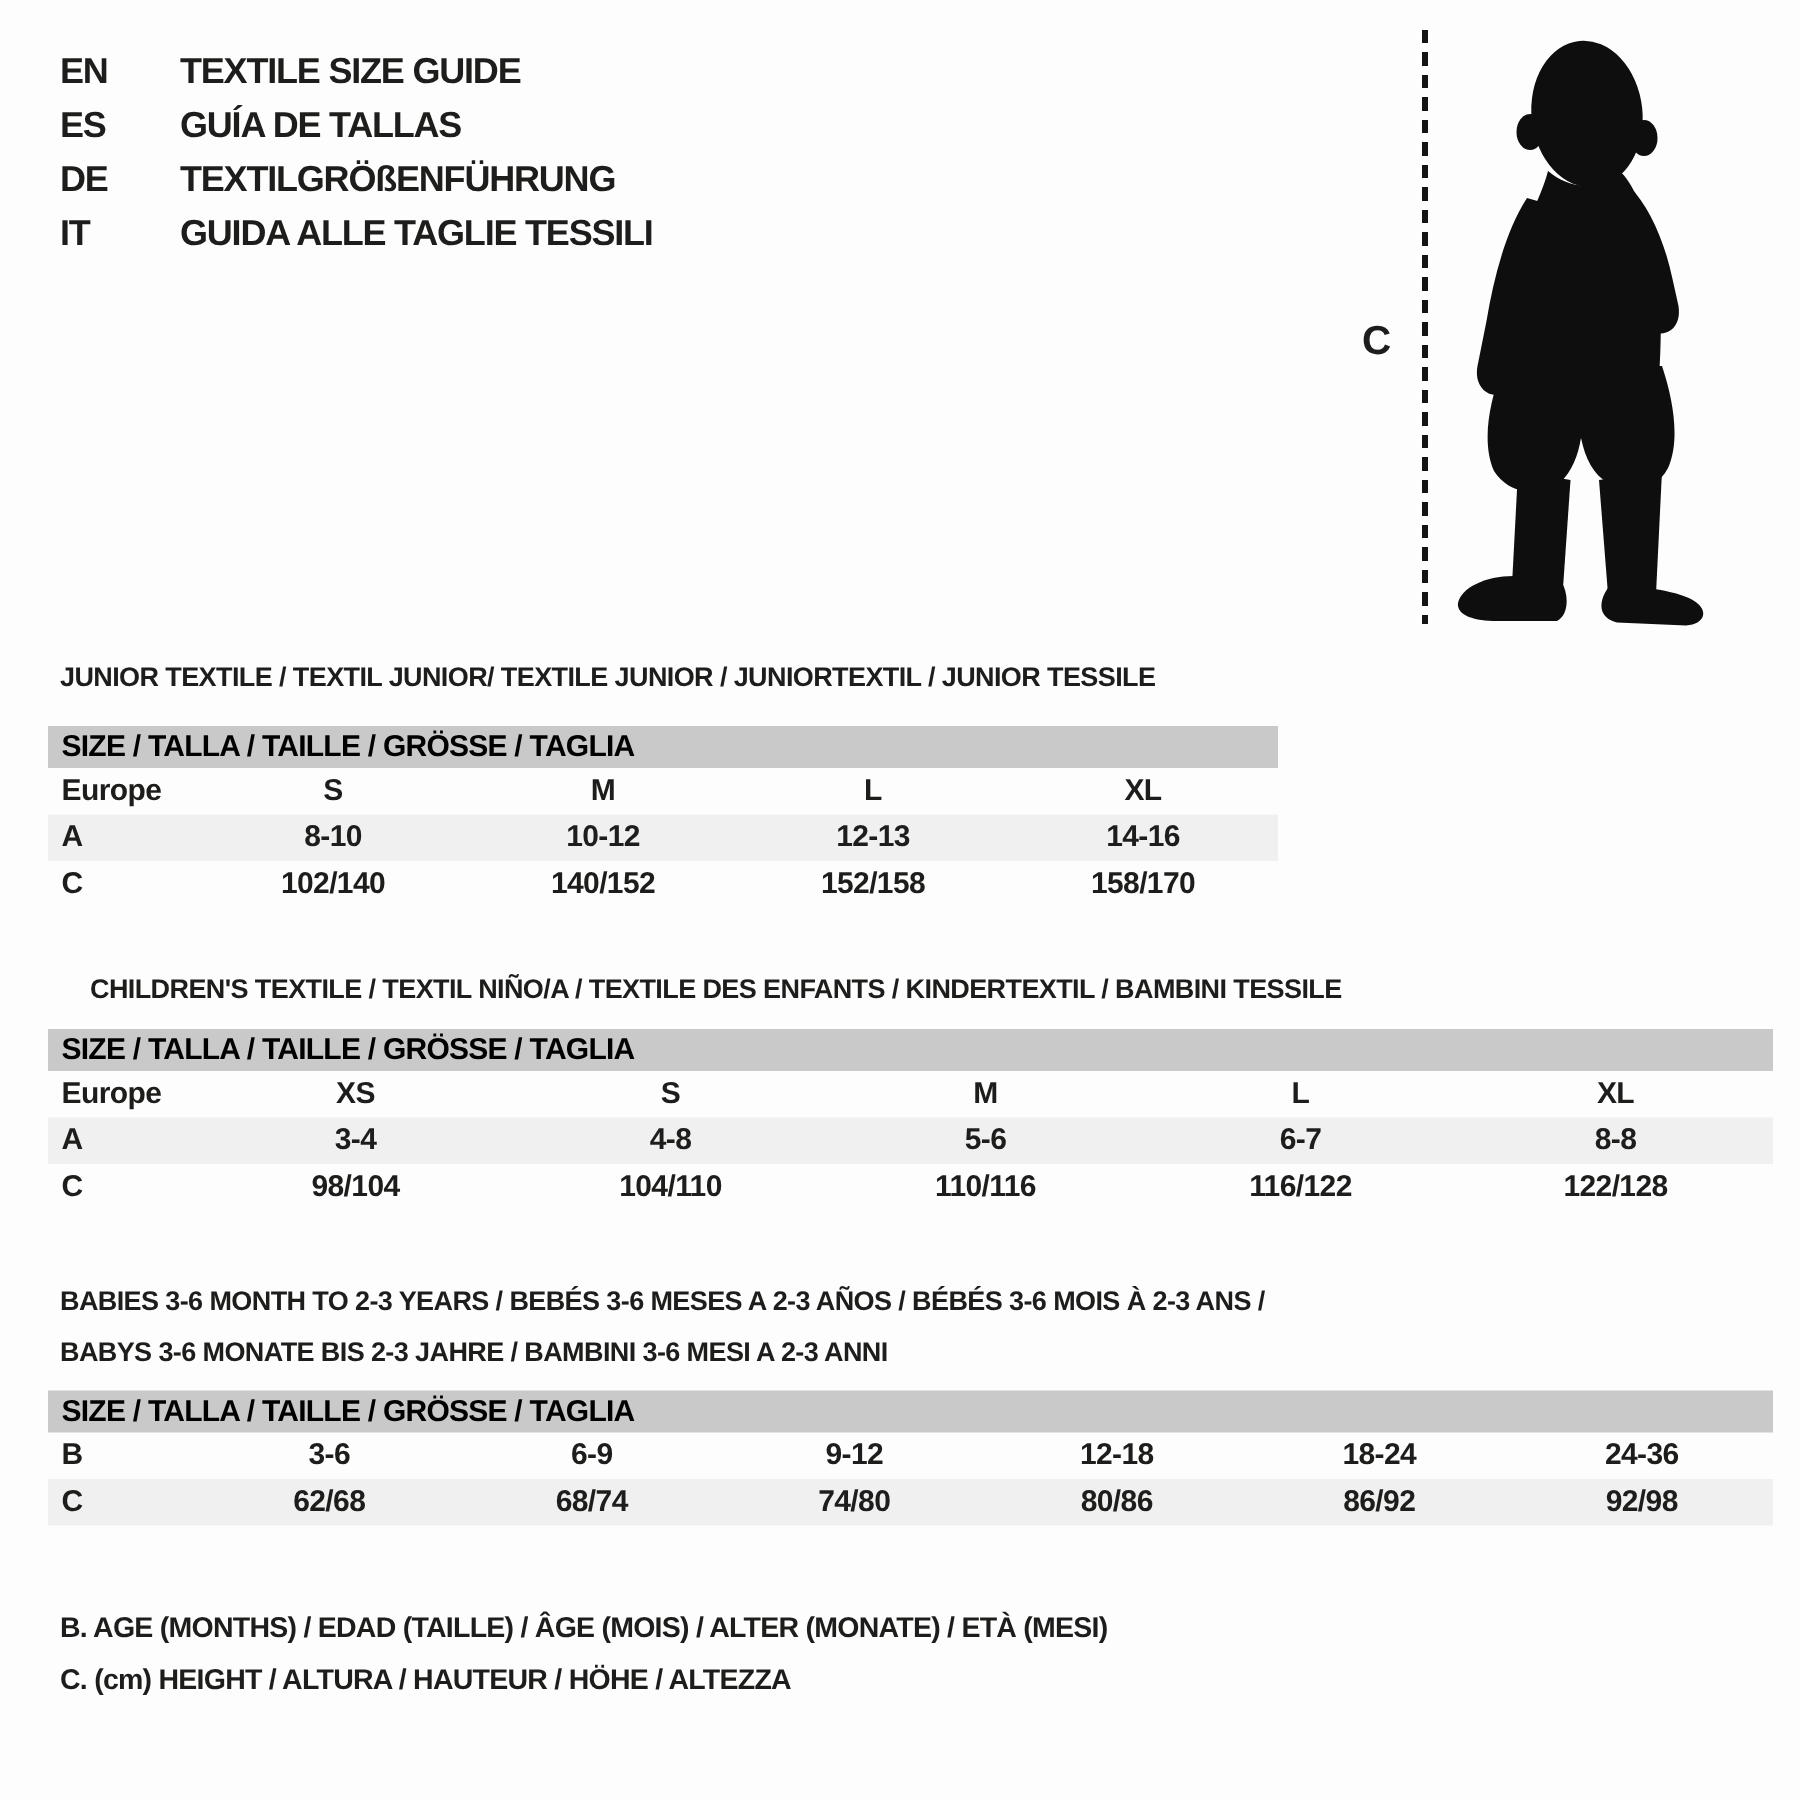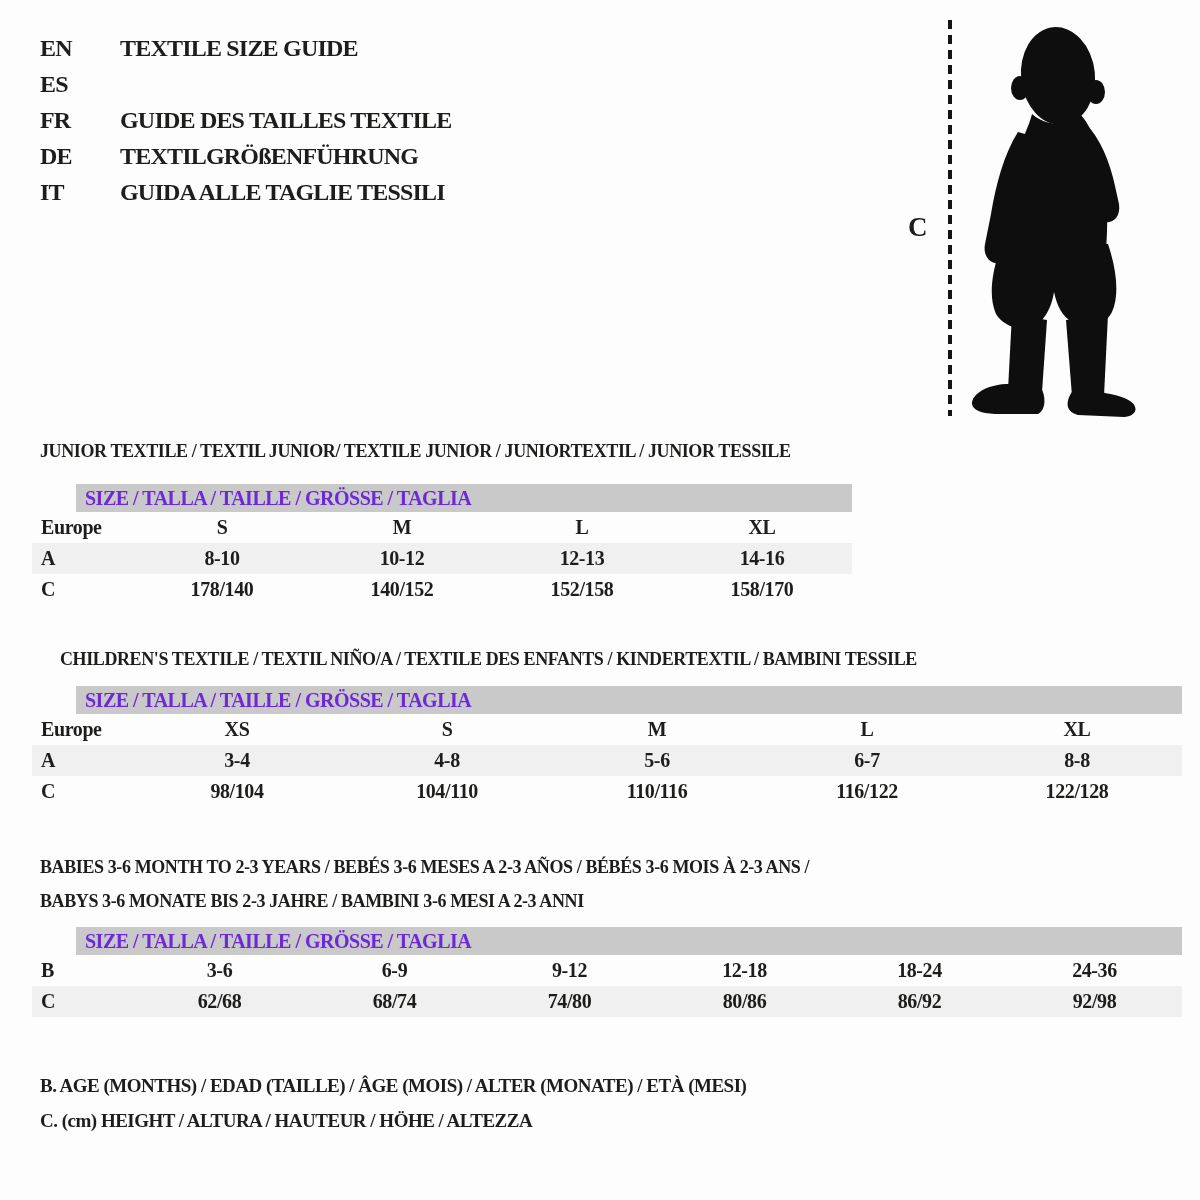--- a/index.html
+++ b/index.html
@@ -10,21 +10,21 @@
   }
   *{margin:0;padding:0;box-sizing:border-box;}
   html,body{width:1200px;height:1200px;}
   body{
     background:var(--bg);
     font-family:"Liberation Sans", sans-serif;
     color:var(--ink);
     overflow:hidden;
     position:relative;
   }
-  .page{position:absolute;inset:0;width:1156px;height:1200px;font-family:Liberation Serif, serif;}
+  .page{position:absolute;inset:0;width:1156px;height:1200px;}
   .cond{letter-spacing:-0.5px;}
 
   
   .lang-list{position:absolute;left:40px;top:30px;}
   .lang-row{display:grid;grid-template-columns:80px auto;line-height:36px;}
   .lang-code,.lang-title{
     font-weight:bold;font-size:24px;letter-spacing:-0.8px;white-space:nowrap;
   }
 
   
@@ -39,22 +39,22 @@
   .toddler{position:absolute;left:962px;top:14px;width:184px;height:404px;}
 
   
   .sec-titles{position:absolute;}
   .sec-title-line{
     font-weight:bold;font-size:18px;line-height:34px;letter-spacing:-0.4px;white-space:nowrap;
   }
   .table{position:absolute;}
   .band{
     background:var(--band);height:28px;line-height:28px;
-    font-weight:bold;font-size:20px;padding-left:9px;color:#6d28d9;
-    white-space:nowrap;overflow:hidden;margin-left:44px;
+    font-weight:bold;font-size:20px;padding-left:9px;color:#000000;
+    white-space:nowrap;overflow:hidden;
   }
   .t-row{display:grid;height:31px;line-height:31px;font-weight:bold;font-size:20px;}
   .t-row.alt{background:var(--row-alt);}
   .t-cell{text-align:center;letter-spacing:-0.4px;white-space:nowrap;}
   .t-cell.label{text-align:left;padding-left:9px;}
 
   .sec-0 .sec-titles{left:40px;top:434px;}
   .sec-0 .table{left:32px;top:484px;width:820px;}
   .sec-0 .t-row{grid-template-columns:100px repeat(4,1fr);}
 
@@ -78,26 +78,23 @@
 <div class="page">
 
   <div class="lang-list" id="langList">
   <div class="lang-row">
     <span class="lang-code">EN</span>
     <span class="lang-title cond">TEXTILE SIZE GUIDE</span>
   </div>
 
   <div class="lang-row">
     <span class="lang-code">ES</span>
-  </div>
-
-  <div class="lang-row">
-    <span class="lang-code">FR</span>
-    <span class="lang-title cond">GUIDE DES TAILLES TEXTILE</span>
-  </div>
+    <span class="lang-title cond">GUÍA DE TALLAS</span>
+  </div>
+
 
   <div class="lang-row">
     <span class="lang-code">DE</span>
     <span class="lang-title cond">TEXTILGRÖßENFÜHRUNG</span>
   </div>
 
   <div class="lang-row">
     <span class="lang-code">IT</span>
     <span class="lang-title cond">GUIDA ALLE TAGLIE TESSILI</span>
   </div>
@@ -138,21 +135,21 @@
             </div>
             <div class="t-row alt">
               <span class="t-cell label">A</span>
               <span class="t-cell">8-10</span>
               <span class="t-cell">10-12</span>
               <span class="t-cell">12-13</span>
               <span class="t-cell">14-16</span>
             </div>
             <div class="t-row">
               <span class="t-cell label">C</span>
-              <span class="t-cell">178/140</span>
+              <span class="t-cell">102/140</span>
               <span class="t-cell">140/152</span>
               <span class="t-cell">152/158</span>
               <span class="t-cell">158/170</span>
             </div>
           </div>
     </div>
   </div>
 
   <div class="section sec-1">
     <div class="sec-titles">

